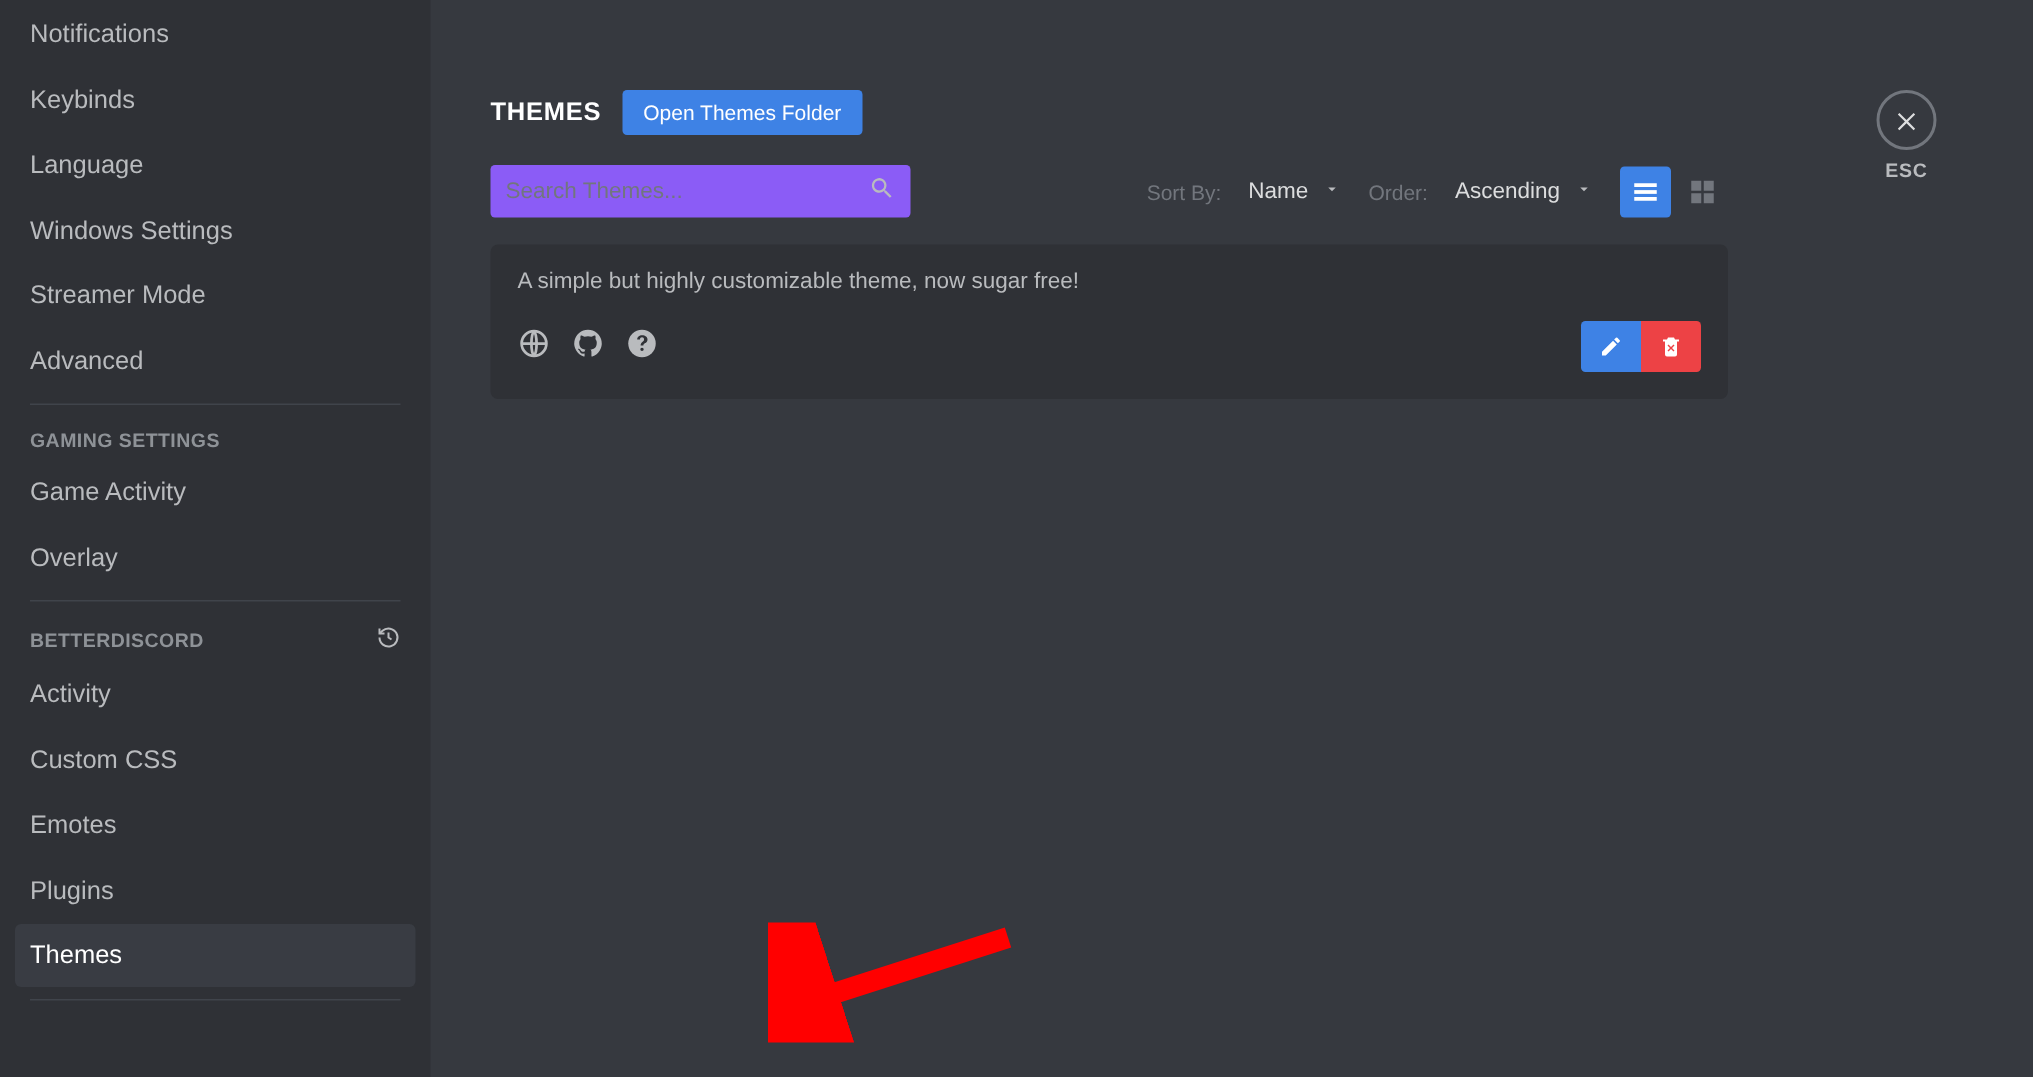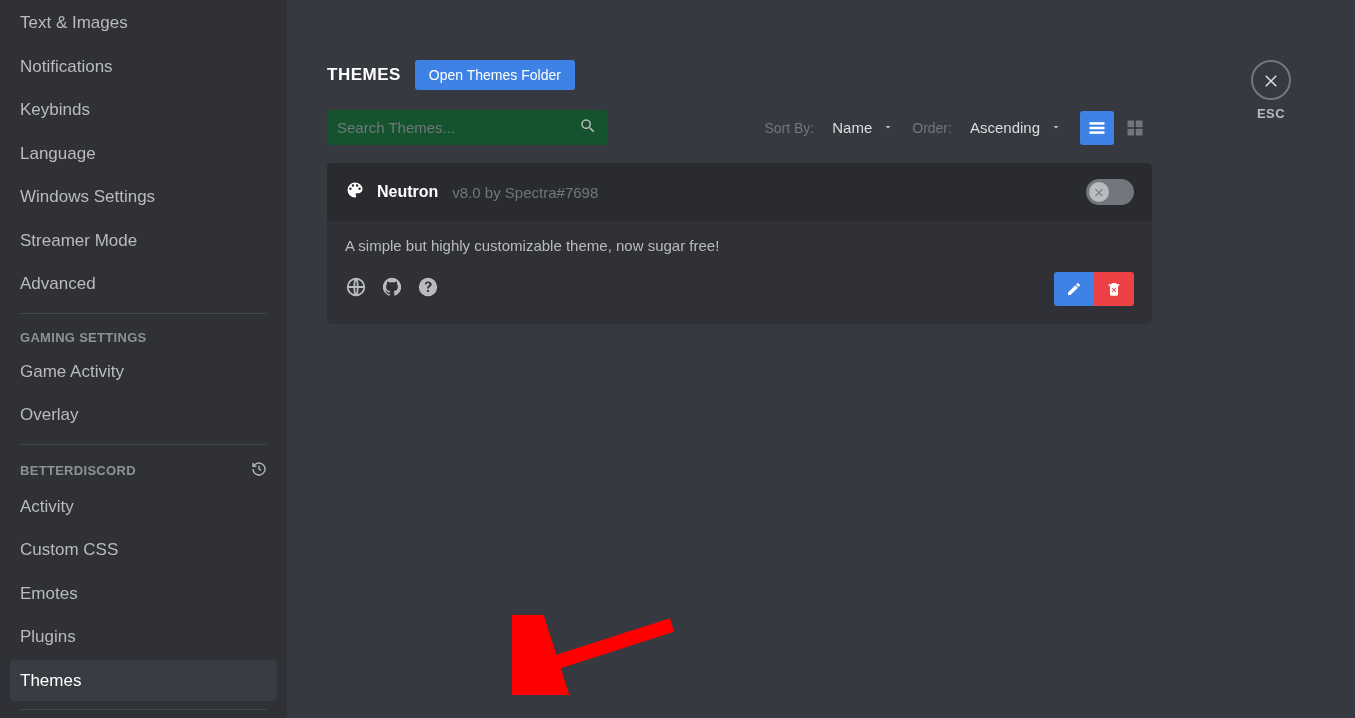--- a/index.html
+++ b/index.html
@@ -98,21 +98,21 @@
   gap: 16px;
   margin-bottom: 18px;
   max-width: 825px;
 }
 .search-wrap {
   position: relative;
   width: 280px;
 }
 .search-input {
   width: 100%;
-  background: #14532d;
+  background: #8b5cf6;
   border: none;
   color: #dcddde;
   padding: 9px 34px 9px 10px;
   border-radius: 3px;
   font-size: 15px;
   outline: none;
 }
 .search-input::placeholder { color: #72767d; }
 .search-icon-el {
   position: absolute;
@@ -207,21 +207,20 @@
   position: absolute;
   left: 225px;
   top: 615px;
   pointer-events: none;
 }
 </style>
 </head>
 <body>
 
 <div class="sidebar">
-  <div class="sidebar-item"><span>Text &amp; Images</span></div>
   <div class="sidebar-item"><span>Notifications</span></div>
   <div class="sidebar-item"><span>Keybinds</span></div>
   <div class="sidebar-item"><span>Language</span></div>
   <div class="sidebar-item"><span>Windows Settings</span></div>
   <div class="sidebar-item"><span>Streamer Mode</span></div>
   <div class="sidebar-item"><span>Advanced</span></div>
 
   <div class="sidebar-divider"></div>
   <div class="sidebar-header">
     <span>Gaming Settings</span>
@@ -301,36 +300,20 @@
             <rect x="3" y="3" width="8" height="8"></rect>
             <rect x="13" y="3" width="8" height="8"></rect>
             <rect x="3" y="13" width="8" height="8"></rect>
             <rect x="13" y="13" width="8" height="8"></rect>
           </svg>
       </div>
     </div>
   </div>
 
   <div class="card">
-    <div class="card-header">
-      <span class="palette-ico">
-        <svg width="20" height="20" viewBox="0 0 24 24" fill="currentColor">
-            <path d="M12 3a9 9 0 0 0 0 18c.83 0 1.5-.67 1.5-1.5 0-.39-.15-.74-.39-1.01-.23-.26-.38-.61-.38-.99 0-.83.67-1.5 1.5-1.5H16a5 5 0 0 0 5-5c0-4.42-4.03-8-9-8zM6.5 12A1.5 1.5 0 1 1 8 10.5 1.5 1.5 0 0 1 6.5 12zm3-4A1.5 1.5 0 1 1 11 6.5 1.5 1.5 0 0 1 9.5 8zm5 0A1.5 1.5 0 1 1 16 6.5 1.5 1.5 0 0 1 14.5 8zm3 4A1.5 1.5 0 1 1 19 10.5 1.5 1.5 0 0 1 17.5 12z"></path>
-          </svg>
-      </span>
-      <span class="theme-name">Neutron</span>
-      <span class="theme-meta">v8.0 by Spectra#7698</span>
-      <div class="toggle">
-        <div class="toggle-knob">
-          <svg width="12" height="12" viewBox="0 0 24 24" fill="currentColor">
-              <path d="M18.3 5.71 12 12.01l-6.3-6.3-1.41 1.41 6.3 6.3-6.3 6.29 1.41 1.41 6.3-6.29 6.29 6.29 1.41-1.41-6.29-6.29 6.29-6.3z"></path>
-            </svg>
-        </div>
-      </div>
-    </div>
     <div class="card-body">A simple but highly customizable theme, now sugar free!</div>
     <div class="card-footer">
       <span class="link-ico">
         <svg width="22" height="22" viewBox="0 0 24 24" fill="none" stroke="currentColor" stroke-width="2">
             <circle cx="12" cy="12" r="9"></circle>
             <path d="M3 12h18M12 3c2.5 3 2.5 15 0 18M12 3c-2.5 3-2.5 15 0 18"></path>
           </svg>
       </span>
       <span class="link-ico">
         <svg width="22" height="22" viewBox="0 0 24 24" fill="currentColor">

